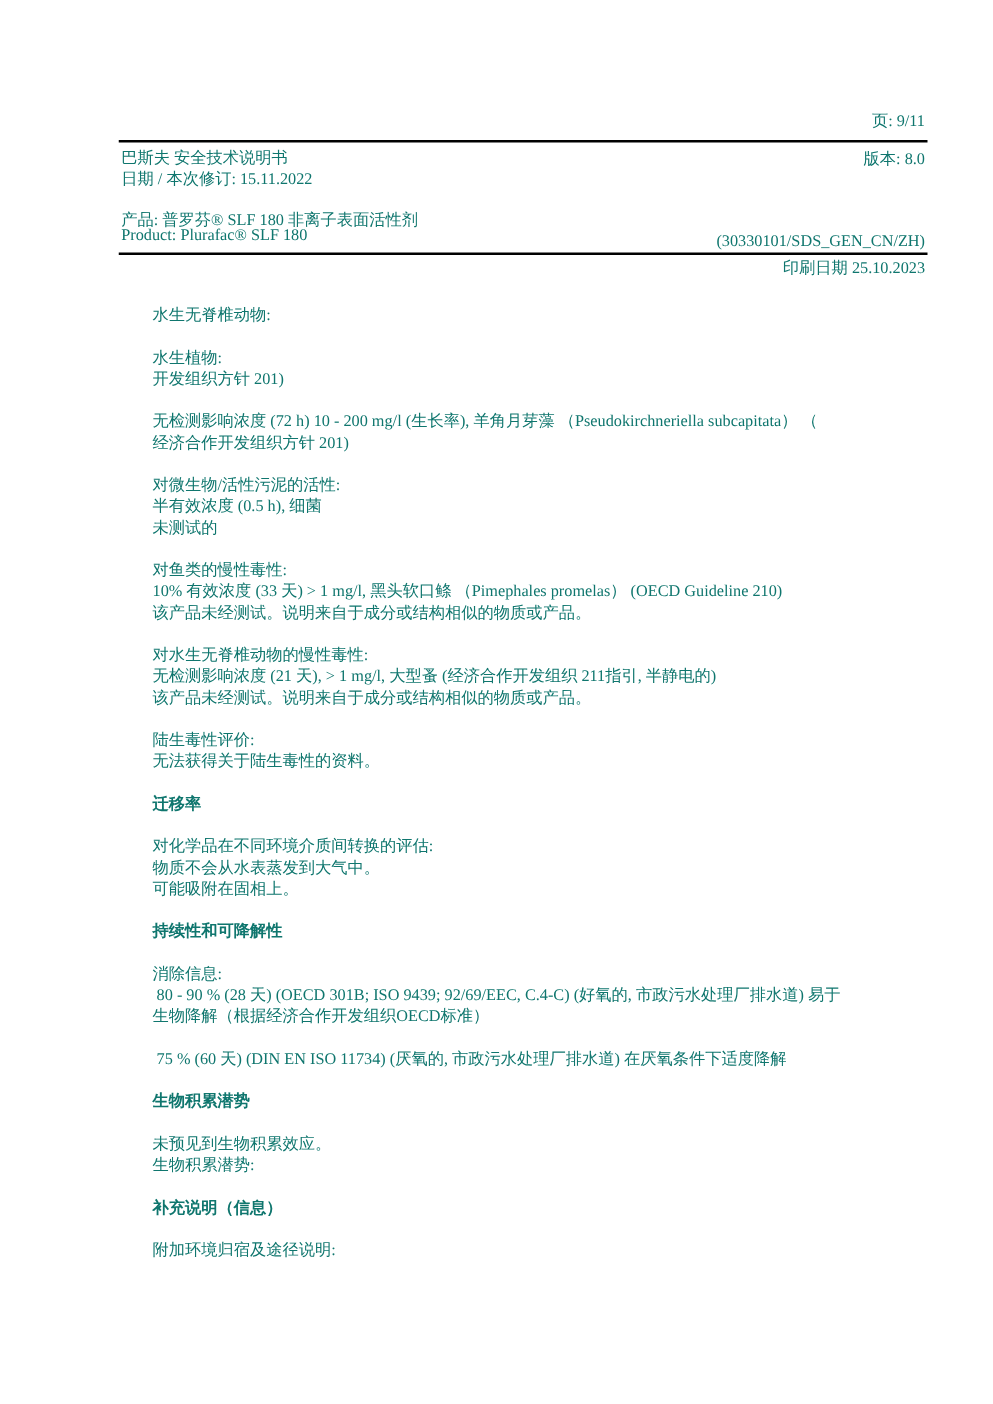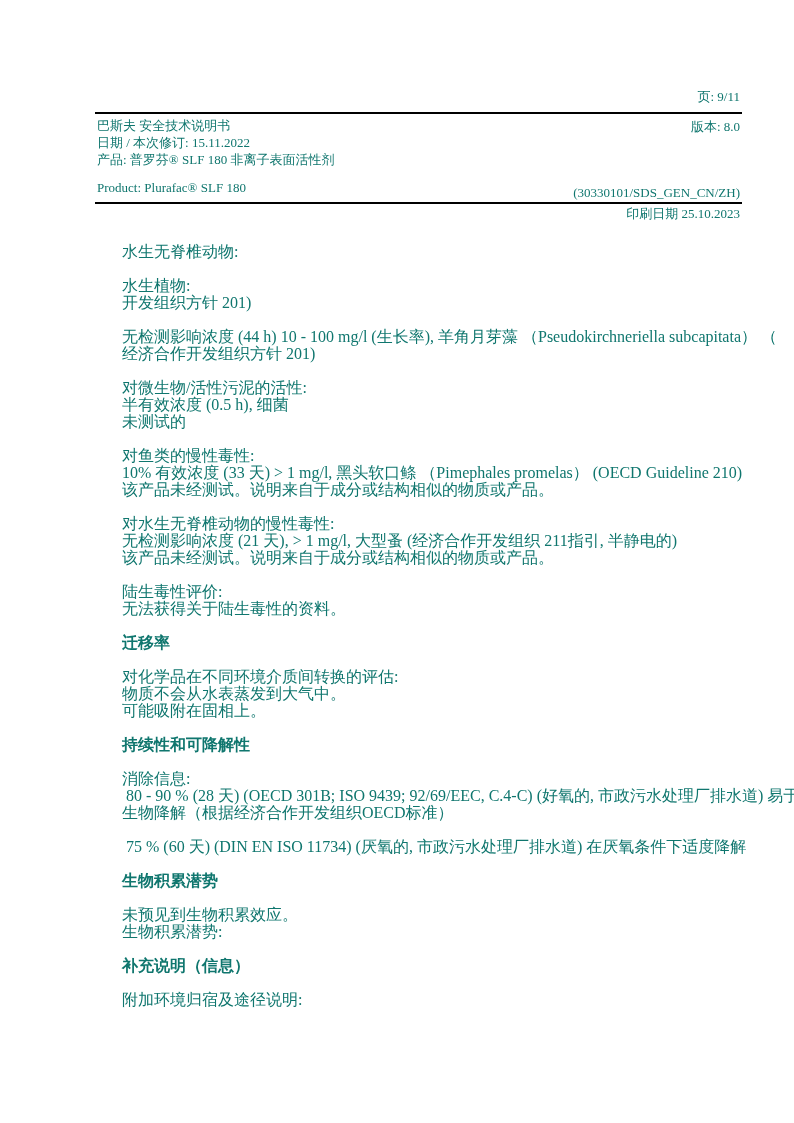--- a/index.html
+++ b/index.html
@@ -17,36 +17,36 @@
     font-size: 13px;
     overflow: hidden;
   }
   .abs { position: absolute; white-space: pre; }
   .right { text-align: right; }
   .page-label   { top: 88px;  right: 54px; }
   .rule-top     { top: 112px; left: 95px; width: 647px; border-top: 2px solid #000; height: 0; }
   .company      { top: 117px; left: 97px; }
   .revision     { top: 134px; left: 97px; }
   .version      { top: 118px; right: 54px; }
-  .product-zh   { top: 151px; left: 97px; }
+  .product-zh   { top: 167px; left: 97px; }
   .product-en   { top: 180px; left: 97px; }
   .doc-id       { top: 185px; right: 54px; }
   .rule-bottom  { top: 202px; left: 95px; width: 647px; border-top: 2px solid #000; height: 0; }
   .print-date   { top: 205px; right: 54px; }
   .body-lines {
     position: absolute;
     top: 243px;
     left: 122px;
     width: 640px;
   }
   .line {
     height: 17px;
     line-height: 17px;
     white-space: pre;
-    font-size: 16px;
+    font-size: 13px;
   }
   .line.heading { font-weight: bold; }
 </style>
 </head>
 <body>
 
 <div class="page">
 
   <div class="abs page-label right">页: 9/11</div>
 
@@ -67,21 +67,21 @@
   <div class="abs rule-bottom"></div>
 
   <div class="abs print-date right">印刷日期 25.10.2023</div>
 
   <div class="body-lines">
       <div class="line">水生无脊椎动物:</div>
       <div class="line"></div>
       <div class="line">水生植物:</div>
       <div class="line">开发组织方针 201)</div>
       <div class="line"></div>
-      <div class="line">无检测影响浓度 (44 h) 10 - 100 mg/l (生长率), 羊角月芽藻 （Pseudokirchneriella subcapitata） （</div>
+      <div class="line">无检测影响浓度 (72 h) 10 - 200 mg/l (生长率), 羊角月芽藻 （Pseudokirchneriella subcapitata） （</div>
       <div class="line">经济合作开发组织方针 201)</div>
       <div class="line"></div>
       <div class="line">对微生物/活性污泥的活性:</div>
       <div class="line">半有效浓度 (0.5 h), 细菌</div>
       <div class="line">未测试的</div>
       <div class="line"></div>
       <div class="line">对鱼类的慢性毒性:</div>
       <div class="line">10% 有效浓度 (33 天) &gt; 1 mg/l, 黑头软口鲦 （Pimephales promelas） (OECD Guideline 210)</div>
       <div class="line">该产品未经测试。说明来自于成分或结构相似的物质或产品。</div>
       <div class="line"></div>

